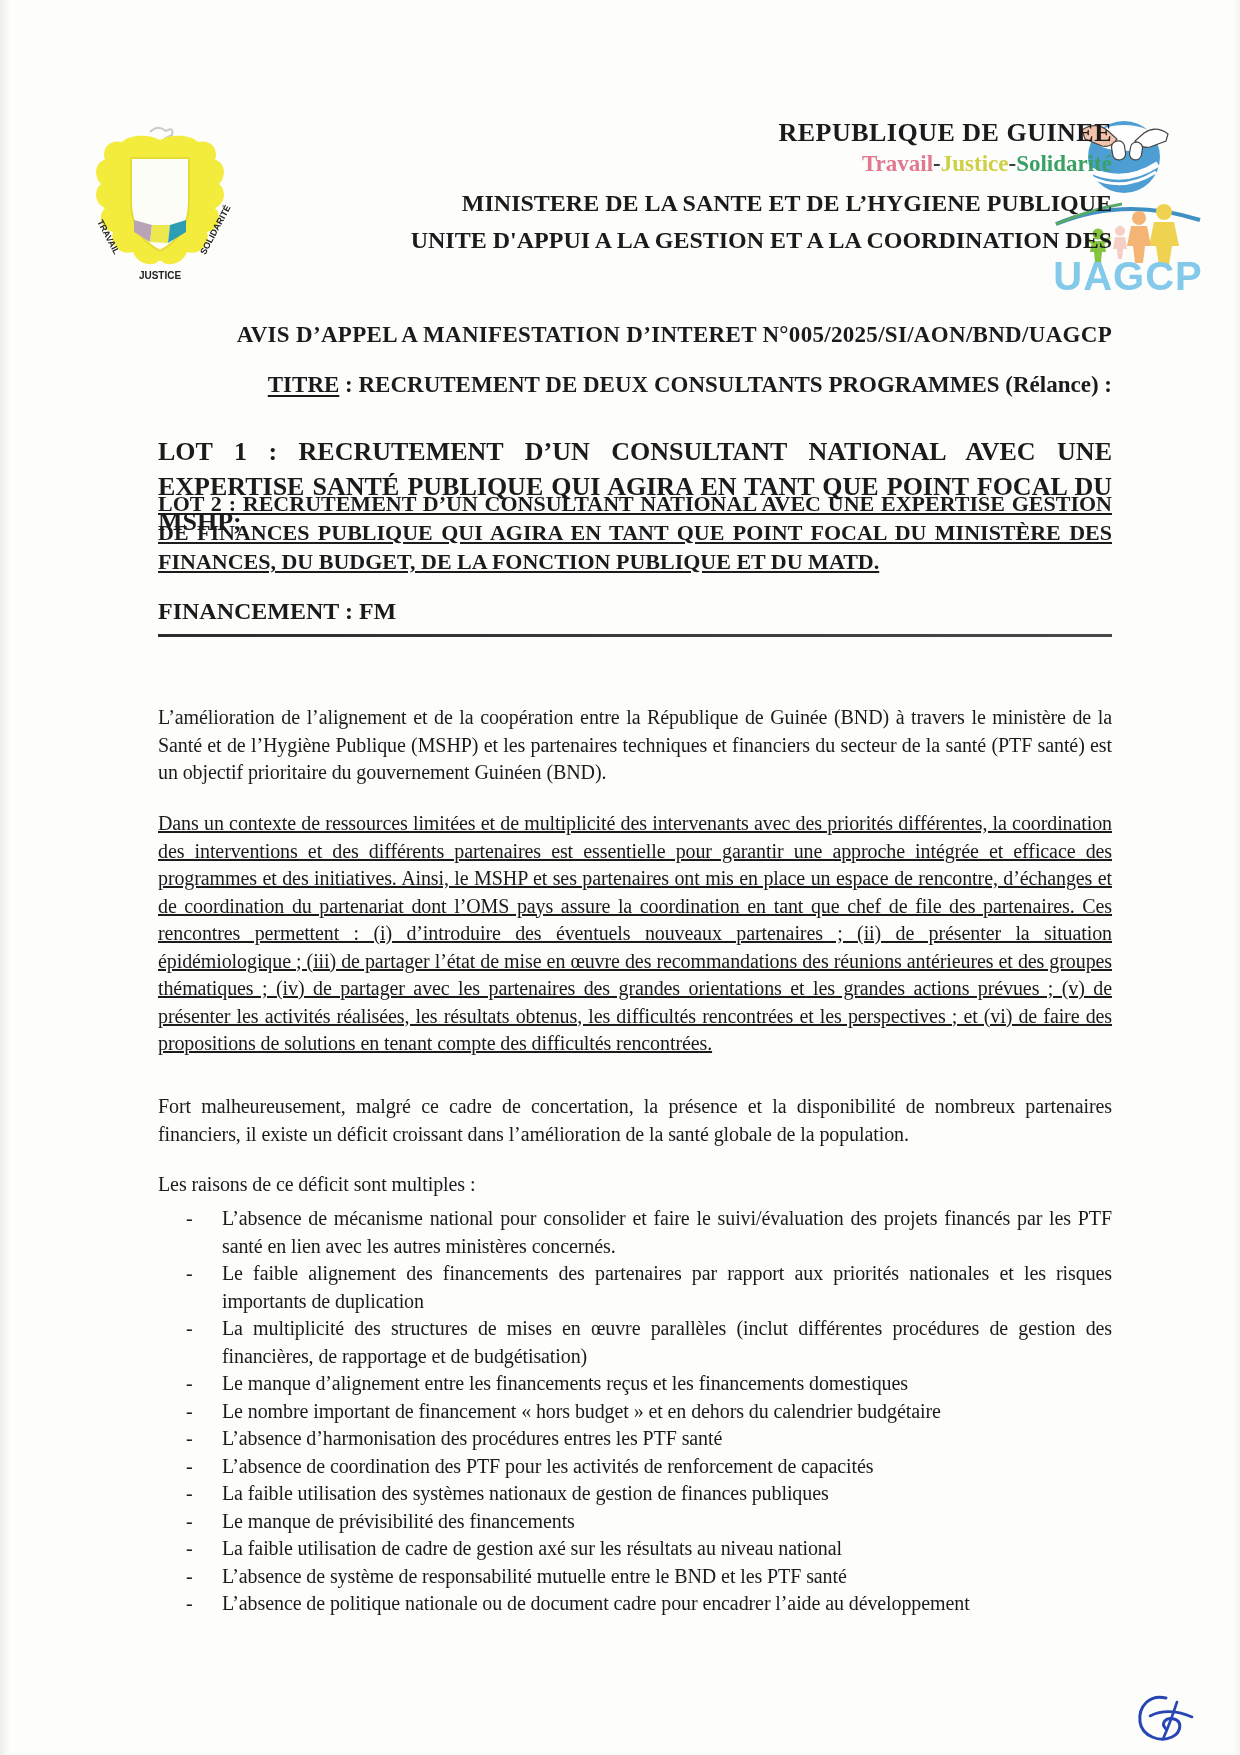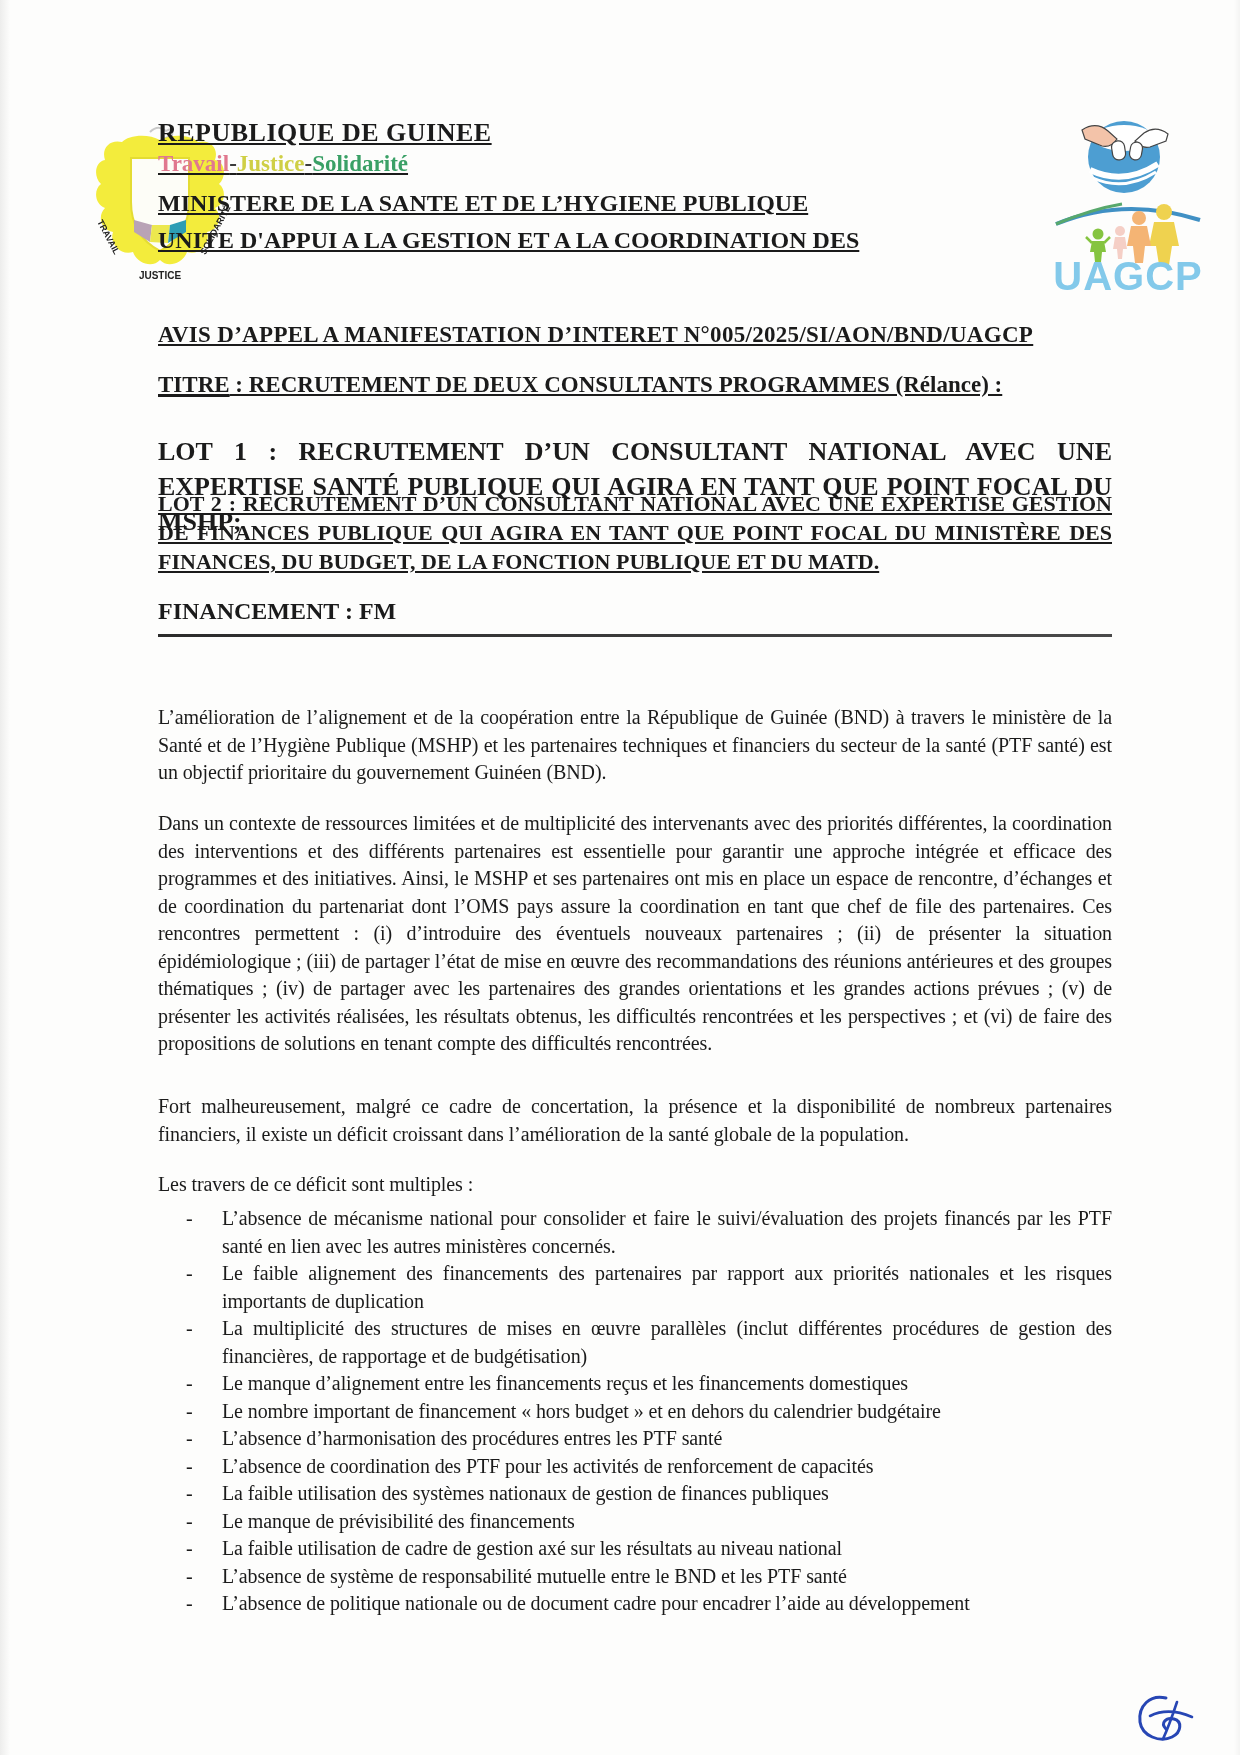--- a/index.html
+++ b/index.html
@@ -13,42 +13,42 @@
   .paper::before{
     content:"";position:absolute;left:0;top:0;bottom:0;width:10px;
     background:linear-gradient(90deg,#ededec,rgba(255,255,255,0));
   }
   .paper::after{
     content:"";position:absolute;right:0;top:0;bottom:0;width:6px;
     background:linear-gradient(270deg,#f4f4f3,rgba(255,255,255,0));
   }
   .abs{position:absolute;}
   .col{left:158px;width:954px;}
-  .center{text-align:left;text-decoration:underline;}
+  .center{text-align:right;}
   .just{text-align:justify;}
   .nowrap{white-space:nowrap;}
   .b{font-weight:bold;}
 
   .republic   {top:118px;font-size:26px;letter-spacing:.5px;}
   .motto      {top:151px;font-size:23px;font-weight:bold;}
   .motto .sep {color:#3c3c3c;}
   .ministry   {top:190px;font-size:24px;}
   .unit1      {top:227px;font-size:24px;}
   .unit2      {top:259px;font-size:24px;}
   .avis       {top:322px;font-size:23px;letter-spacing:.3px;}
   .titre      {top:372px;font-size:23px;}
   .titre .lbl {text-decoration:underline;text-underline-offset:3px;}
   .lot1       {top:434px;font-size:26px;line-height:35px;}
   .lot2       {top:489px;font-size:22px;line-height:29px;text-decoration:underline;}
   .financ     {top:598px;font-size:24px;}
   .sepline    {top:634px;height:3px;background:linear-gradient(90deg,#2b2b2b,#4a4a4a);}
   .contexte   {top:662px;font-size:25px;letter-spacing:.5px;}
   .body-par   {font-size:20px;line-height:27.5px;letter-spacing:-0.1px;}
   .p1         {top:704px;}
-  .p2         {top:810px;}
+  .p2         {top:810px;text-decoration:underline;}
   .p3         {top:1093px;}
   .raisons    {top:1171px;}
   .bullets    {top:1205px;}
   .bullet-row {display:flex;align-items:flex-start;}
   .bullet-dash{width:36px;padding-left:28px;flex:none;}
   .bullet-text{flex:1;text-align:justify;}
   .coat       {left:86px;top:124px;}
   .logo       {left:1052px;top:112px;}
   .paraphe    {left:1132px;top:1692px;}
 </style>
@@ -121,21 +121,21 @@
 
   <div class="abs col just b lot1">LOT 1 : RECRUTEMENT D’UN CONSULTANT NATIONAL AVEC UNE EXPERTISE SANTÉ PUBLIQUE QUI AGIRA EN TANT QUE POINT FOCAL DU MSHP;</div>
   <div class="abs col just b lot2">LOT 2 : RECRUTEMENT D’UN CONSULTANT NATIONAL AVEC UNE EXPERTISE GESTION DE FINANCES PUBLIQUE QUI AGIRA EN TANT QUE POINT FOCAL DU MINISTÈRE DES FINANCES, DU BUDGET, DE LA FONCTION PUBLIQUE ET DU MATD.</div>
 
   <div class="abs col b financ">FINANCEMENT : FM</div>
   <div class="abs col sepline"></div>
 
   <div class="abs col just body-par p1">L’amélioration de l’alignement et de la coopération entre la République de Guinée (BND) à travers le ministère de la Santé et de l’Hygiène Publique (MSHP) et les partenaires techniques et financiers du secteur de la santé (PTF santé) est un objectif prioritaire du gouvernement Guinéen (BND).</div>
   <div class="abs col just body-par p2">Dans un contexte de ressources limitées et de multiplicité des intervenants avec des priorités différentes, la coordination des interventions et des différents partenaires est essentielle pour garantir une approche intégrée et efficace des programmes et des initiatives. Ainsi, le MSHP et ses partenaires ont mis en place un espace de rencontre, d’échanges et de coordination du partenariat dont l’OMS pays assure la coordination en tant que chef de file des partenaires. Ces rencontres permettent : (i) d’introduire des éventuels nouveaux partenaires ; (ii) de présenter la situation épidémiologique ; (iii) de partager l’état de mise en œuvre des recommandations des réunions antérieures et des groupes thématiques ; (iv) de partager avec les partenaires des grandes orientations et les grandes actions prévues ; (v) de présenter les activités réalisées, les résultats obtenus, les difficultés rencontrées et les perspectives ; et (vi) de faire des propositions de solutions en tenant compte des difficultés rencontrées.</div>
   <div class="abs col just body-par p3">Fort malheureusement, malgré ce cadre de concertation, la présence et la disponibilité de nombreux partenaires financiers, il existe un déficit croissant dans l’amélioration de la santé globale de la population.</div>
-  <div class="abs col body-par raisons">Les travers de ce déficit sont multiples :</div>
+  <div class="abs col body-par raisons">Les raisons de ce déficit sont multiples :</div>
 
   <div class="abs col body-par bullets">
     <div class="bullet-row">
       <span class="bullet-dash">-</span>
       <div class="bullet-text">L’absence de mécanisme national pour consolider et faire le suivi/évaluation des projets financés par les PTF santé en lien avec les autres ministères concernés.</div>
     </div>
 
     <div class="bullet-row">
       <span class="bullet-dash">-</span>
       <div class="bullet-text">Le faible alignement des financements des partenaires par rapport aux priorités nationales et les risques importants de duplication</div>

